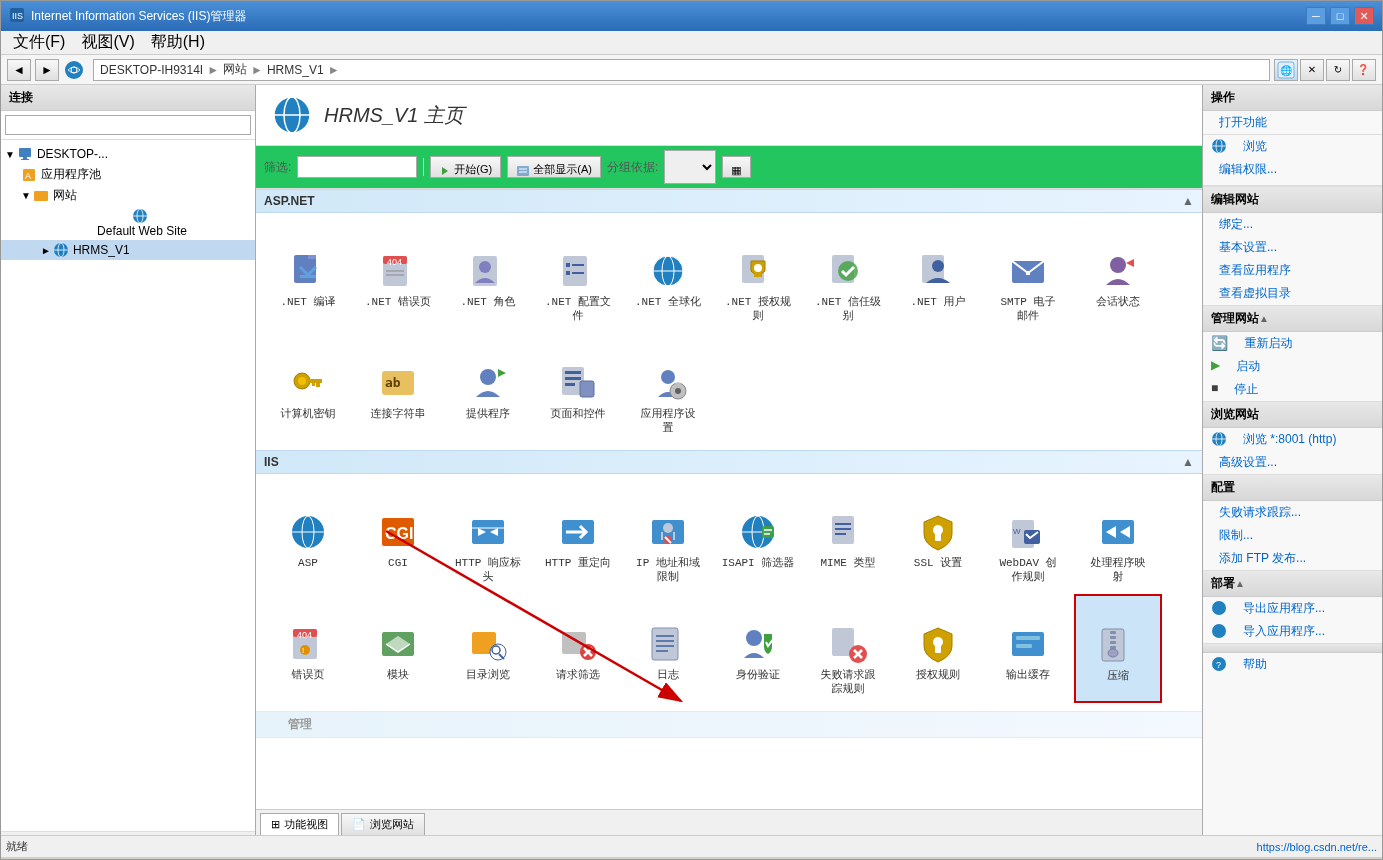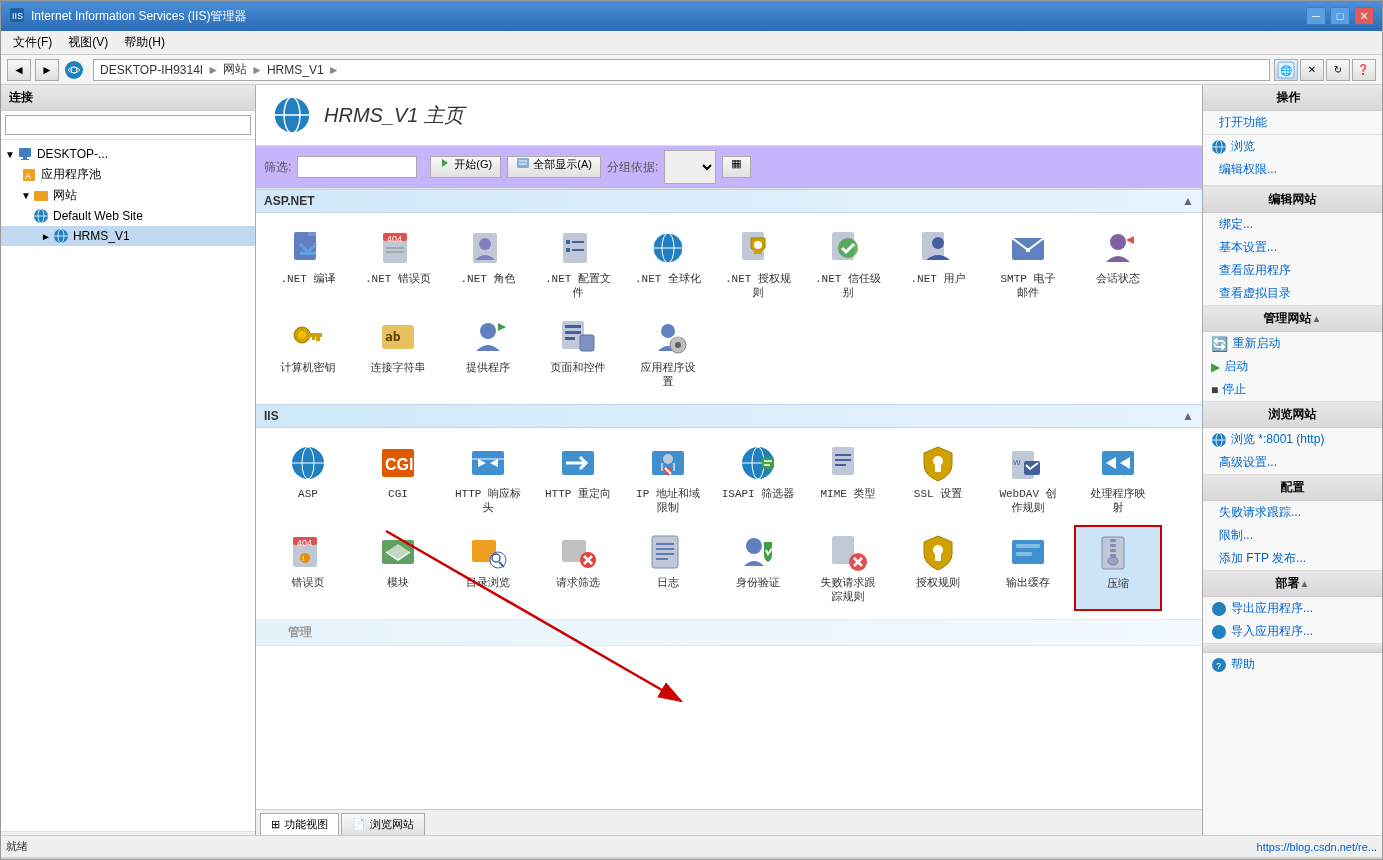--- a/index.html
+++ b/index.html
@@ -33,21 +33,21 @@
       background: #f0f0f0;
       height: 24px;
       display: flex;
       align-items: center;
       padding: 0 4px;
       border-bottom: 1px solid #ccc;
     }
     .menubar-item {
       padding: 2px 8px;
       cursor: pointer;
-      font-size: 12px;
+      font-size: 16px;
     }
 
     
     .addressbar {
       background: #f5f5f5;
       height: 30px;
       display: flex;
       align-items: center;
       padding: 0 6px;
       border-bottom: 1px solid #ccc;
@@ -146,42 +146,42 @@
     .page-header-title {
       font-size: 20px;
       font-weight: normal;
       color: #333;
       font-style: italic;
     }
 
     
     .filter-bar {
       padding: 4px 8px;
-      background: #c4b5fd;
+      background: #22c55e;
       border-bottom: 1px solid #ddd;
       display: flex;
       align-items: center;
       gap: 6px;
       font-size: 12px;
     }
     .filter-label { color: #555; }
     .filter-input {
       width: 120px; height: 22px;
       border: 1px solid #aaa;
       font-size: 11px;
       padding: 0 4px;
     }
     .filter-btn {
       height: 22px;
       padding: 0 8px;
       background: linear-gradient(to bottom, #f8f8f8, #e0e0e0);
       border: 1px solid #aaa;
       cursor: pointer;
       font-size: 11px;
-      display: flex; align-items: flex-start; gap: 3px;
+      display: flex; align-items: flex-end; gap: 3px;
     }
     .filter-select {
       height: 22px;
       border: 1px solid #aaa;
       font-size: 11px;
       padding: 16px 4px;
     }
     .group-label { color: #555; }
 
     
@@ -219,20 +219,21 @@
       align-items: center;
       padding: 6px 4px;
       cursor: pointer;
       border: 1px solid transparent;
     }
     .icon-img {
       width: 40px; height: 40px;
       display: flex; align-items: flex-end; justify-content: center;
       margin-bottom: 4px;
       font-size: 28px;
+      margin-top: 23px;
     }
     .icon-label {
       font-size: 11px;
       text-align: center;
       color: #333;
       line-height: 1.3;
       word-break: break-all;
       font-family: Liberation Mono, monospace;
     }
 
@@ -267,37 +268,37 @@
       font-size: 12px;
     }
     .right-section-header {
       background: linear-gradient(to bottom, #e8e8e8, #d8d8d8);
       padding: 4px 8px;
       font-weight: bold;
       border-bottom: 1px solid #ccc;
       border-top: 1px solid #ddd;
       display: flex;
       align-items: center;
-      justify-content: center;
+      justify-content: flex-start;
     }
     .right-section-header:first-child { border-top: none; }
     .right-action {
       padding: 3px 8px 3px 16px;
       cursor: pointer;
       color: #0066cc;
       text-decoration: none;
       display: block;
     }
     .right-action-icon {
       padding: 3px 8px 3px 8px;
       cursor: pointer;
       color: #0066cc;
       display: flex;
-      align-items: center;
-      gap: 4px;
+      align-items: flex-start;
+      gap: 16px;
     }
     .right-section-collapse { cursor: pointer; color: #666; font-size: 10px; }
 
     
     .statusbar {
       height: 22px;
       background: #f0f0f0;
       border-top: 1px solid #ccc;
       display: flex;
       align-items: center;
@@ -399,21 +400,21 @@
         </div>
 
         <div class="tree-item" style="padding-left:20px;">
           <span style="font-size:10px; margin-right:2px; cursor:pointer;">▼</span>
           <svg width="16" height="16" viewBox="0 0 16 16" style="margin-right:4px;">
               <rect x="1" y="3" width="14" height="10" rx="1" fill="#f0a020"></rect>
             </svg>
           <span>网站</span>
         </div>
 
-        <div class="tree-item" style="padding-left:32px;">
+        <div class="tree-item" style="padding-left:32px;flex-direction:column;">
           <svg width="16" height="16" viewBox="0 0 16 16" style="margin-right:4px;">
               <circle cx="8" cy="8" r="7" fill="#2080c0"></circle>
               <ellipse cx="8" cy="8" rx="3" ry="7" fill="none" stroke="white" stroke-width="0.8"></ellipse>
               <line x1="1" y1="8" x2="15" y2="8" stroke="white" stroke-width="0.8"></line>
             </svg>
           <span>Default Web Site</span>
         </div>
 
         <div class="tree-item selected" style="padding-left:40px;">
           <span style="font-size:10px; margin-right:2px; cursor:pointer;">►</span>

